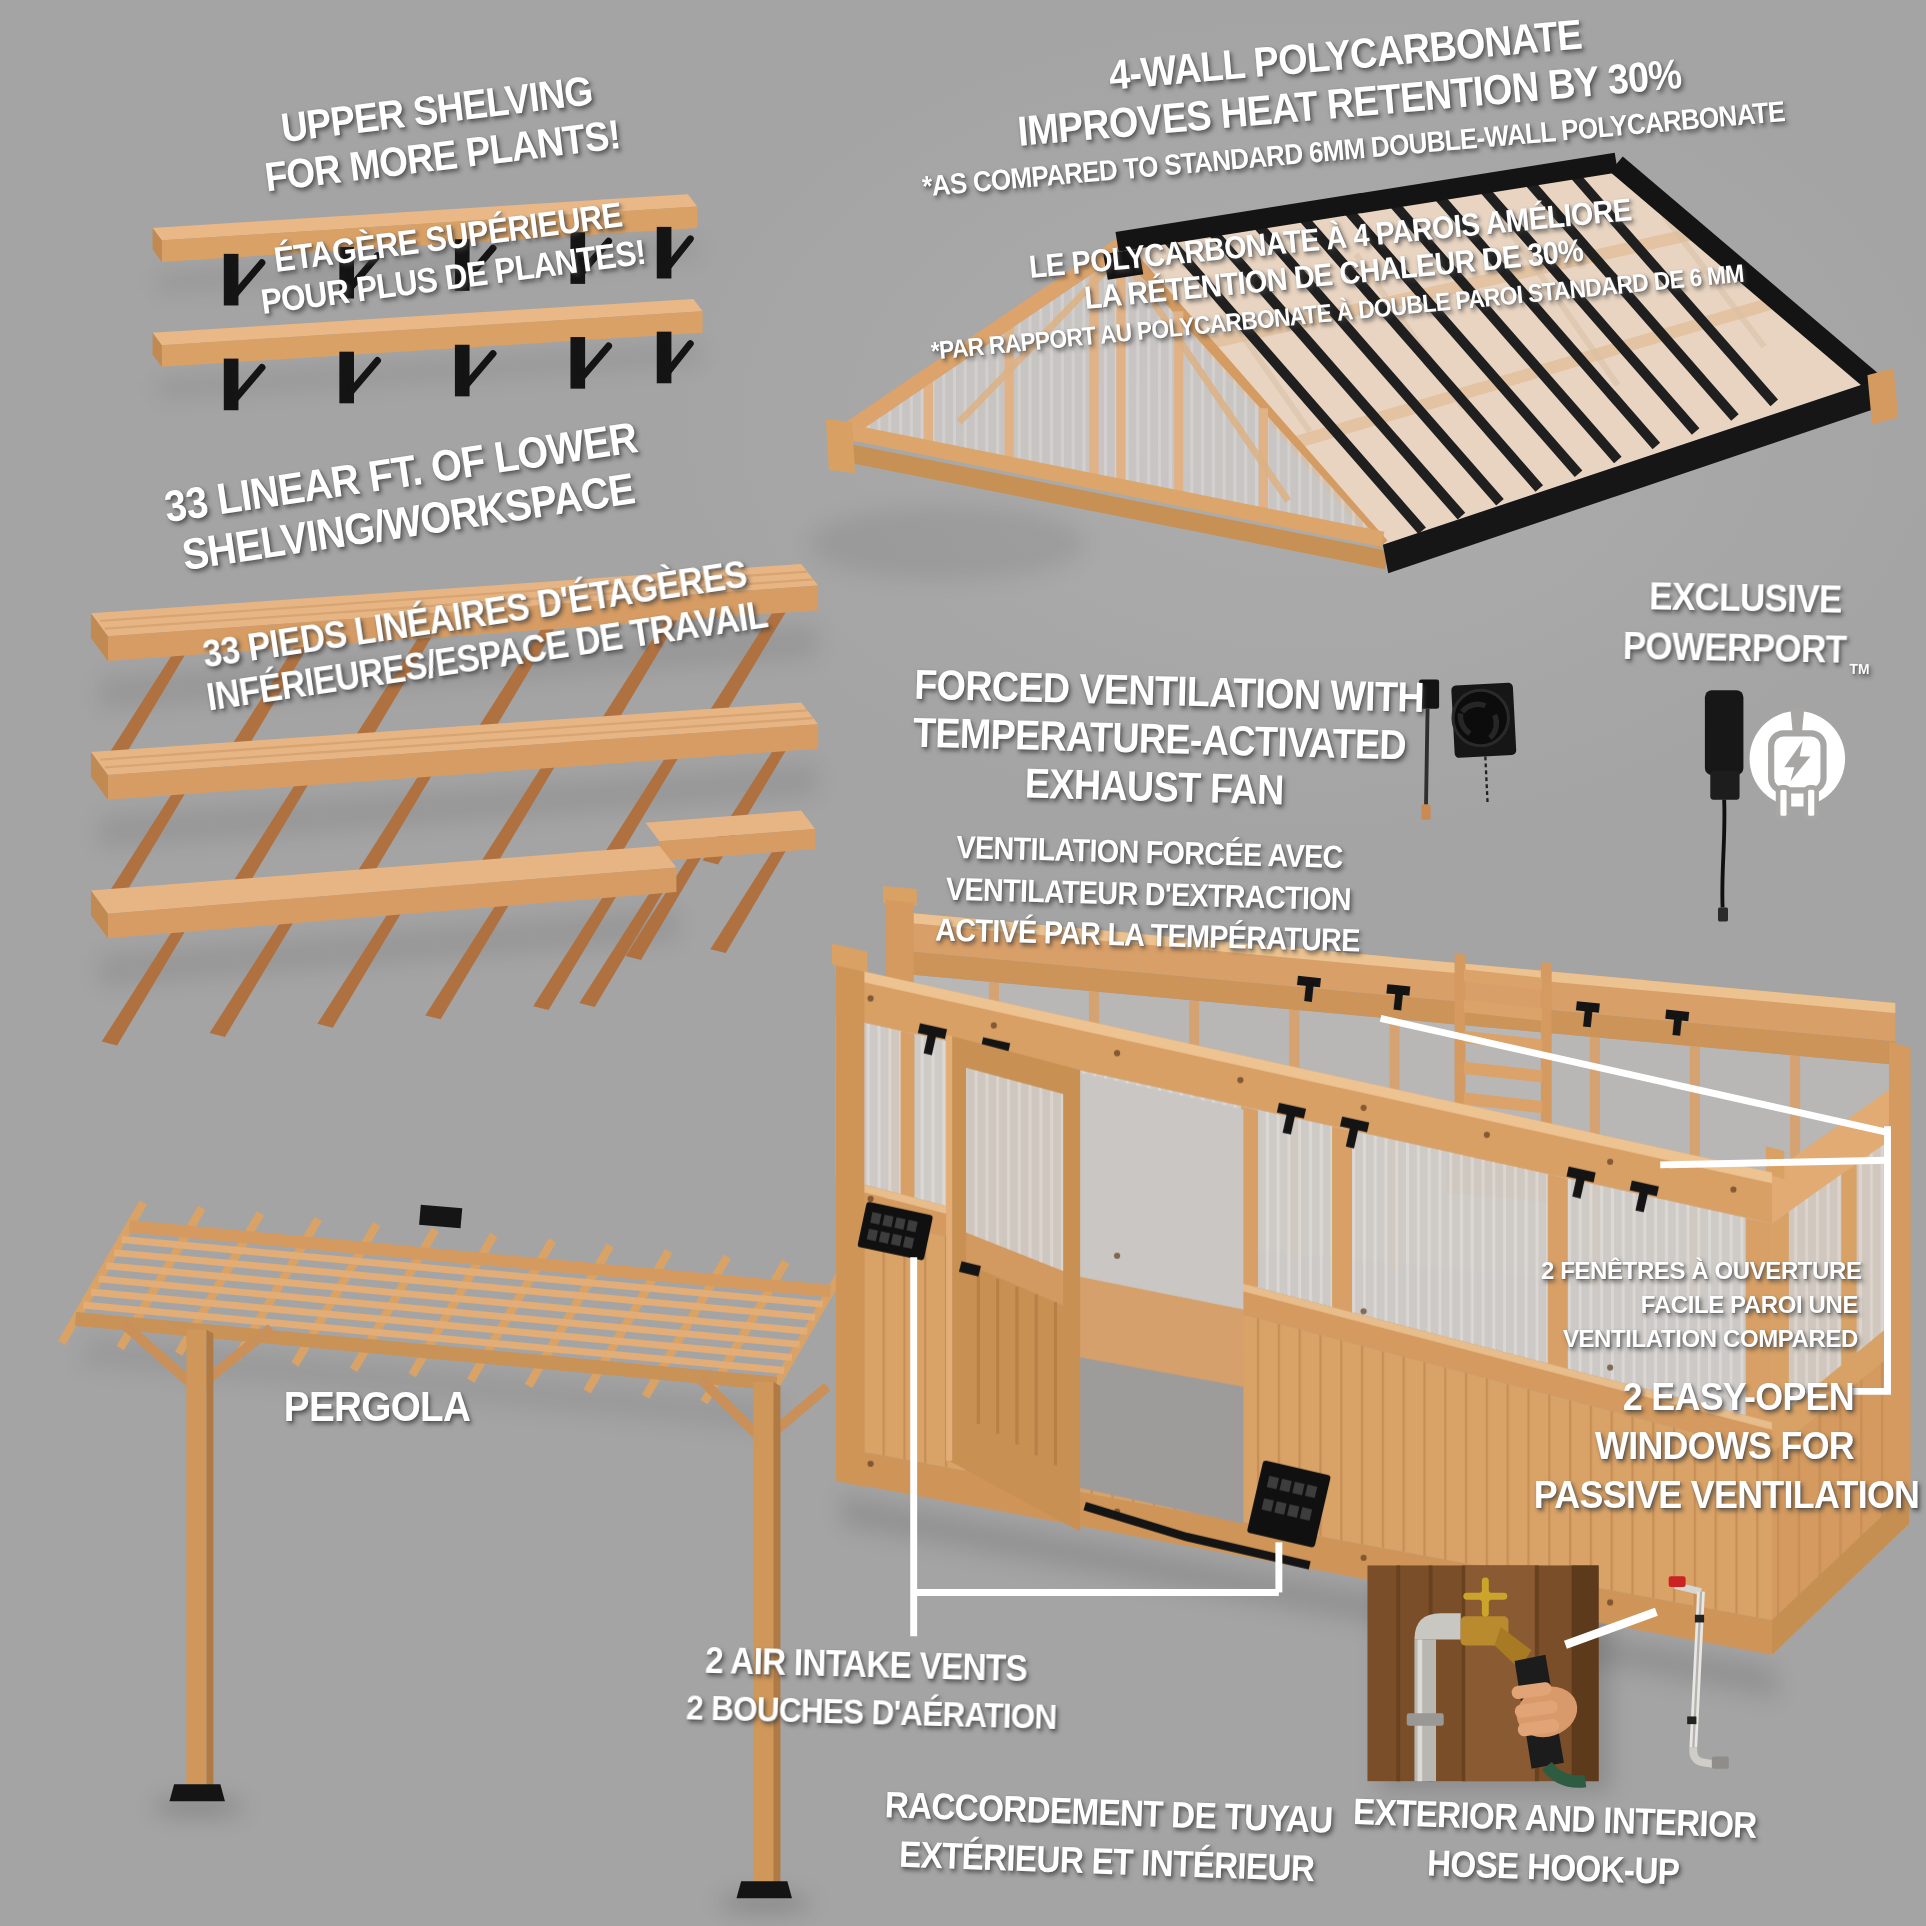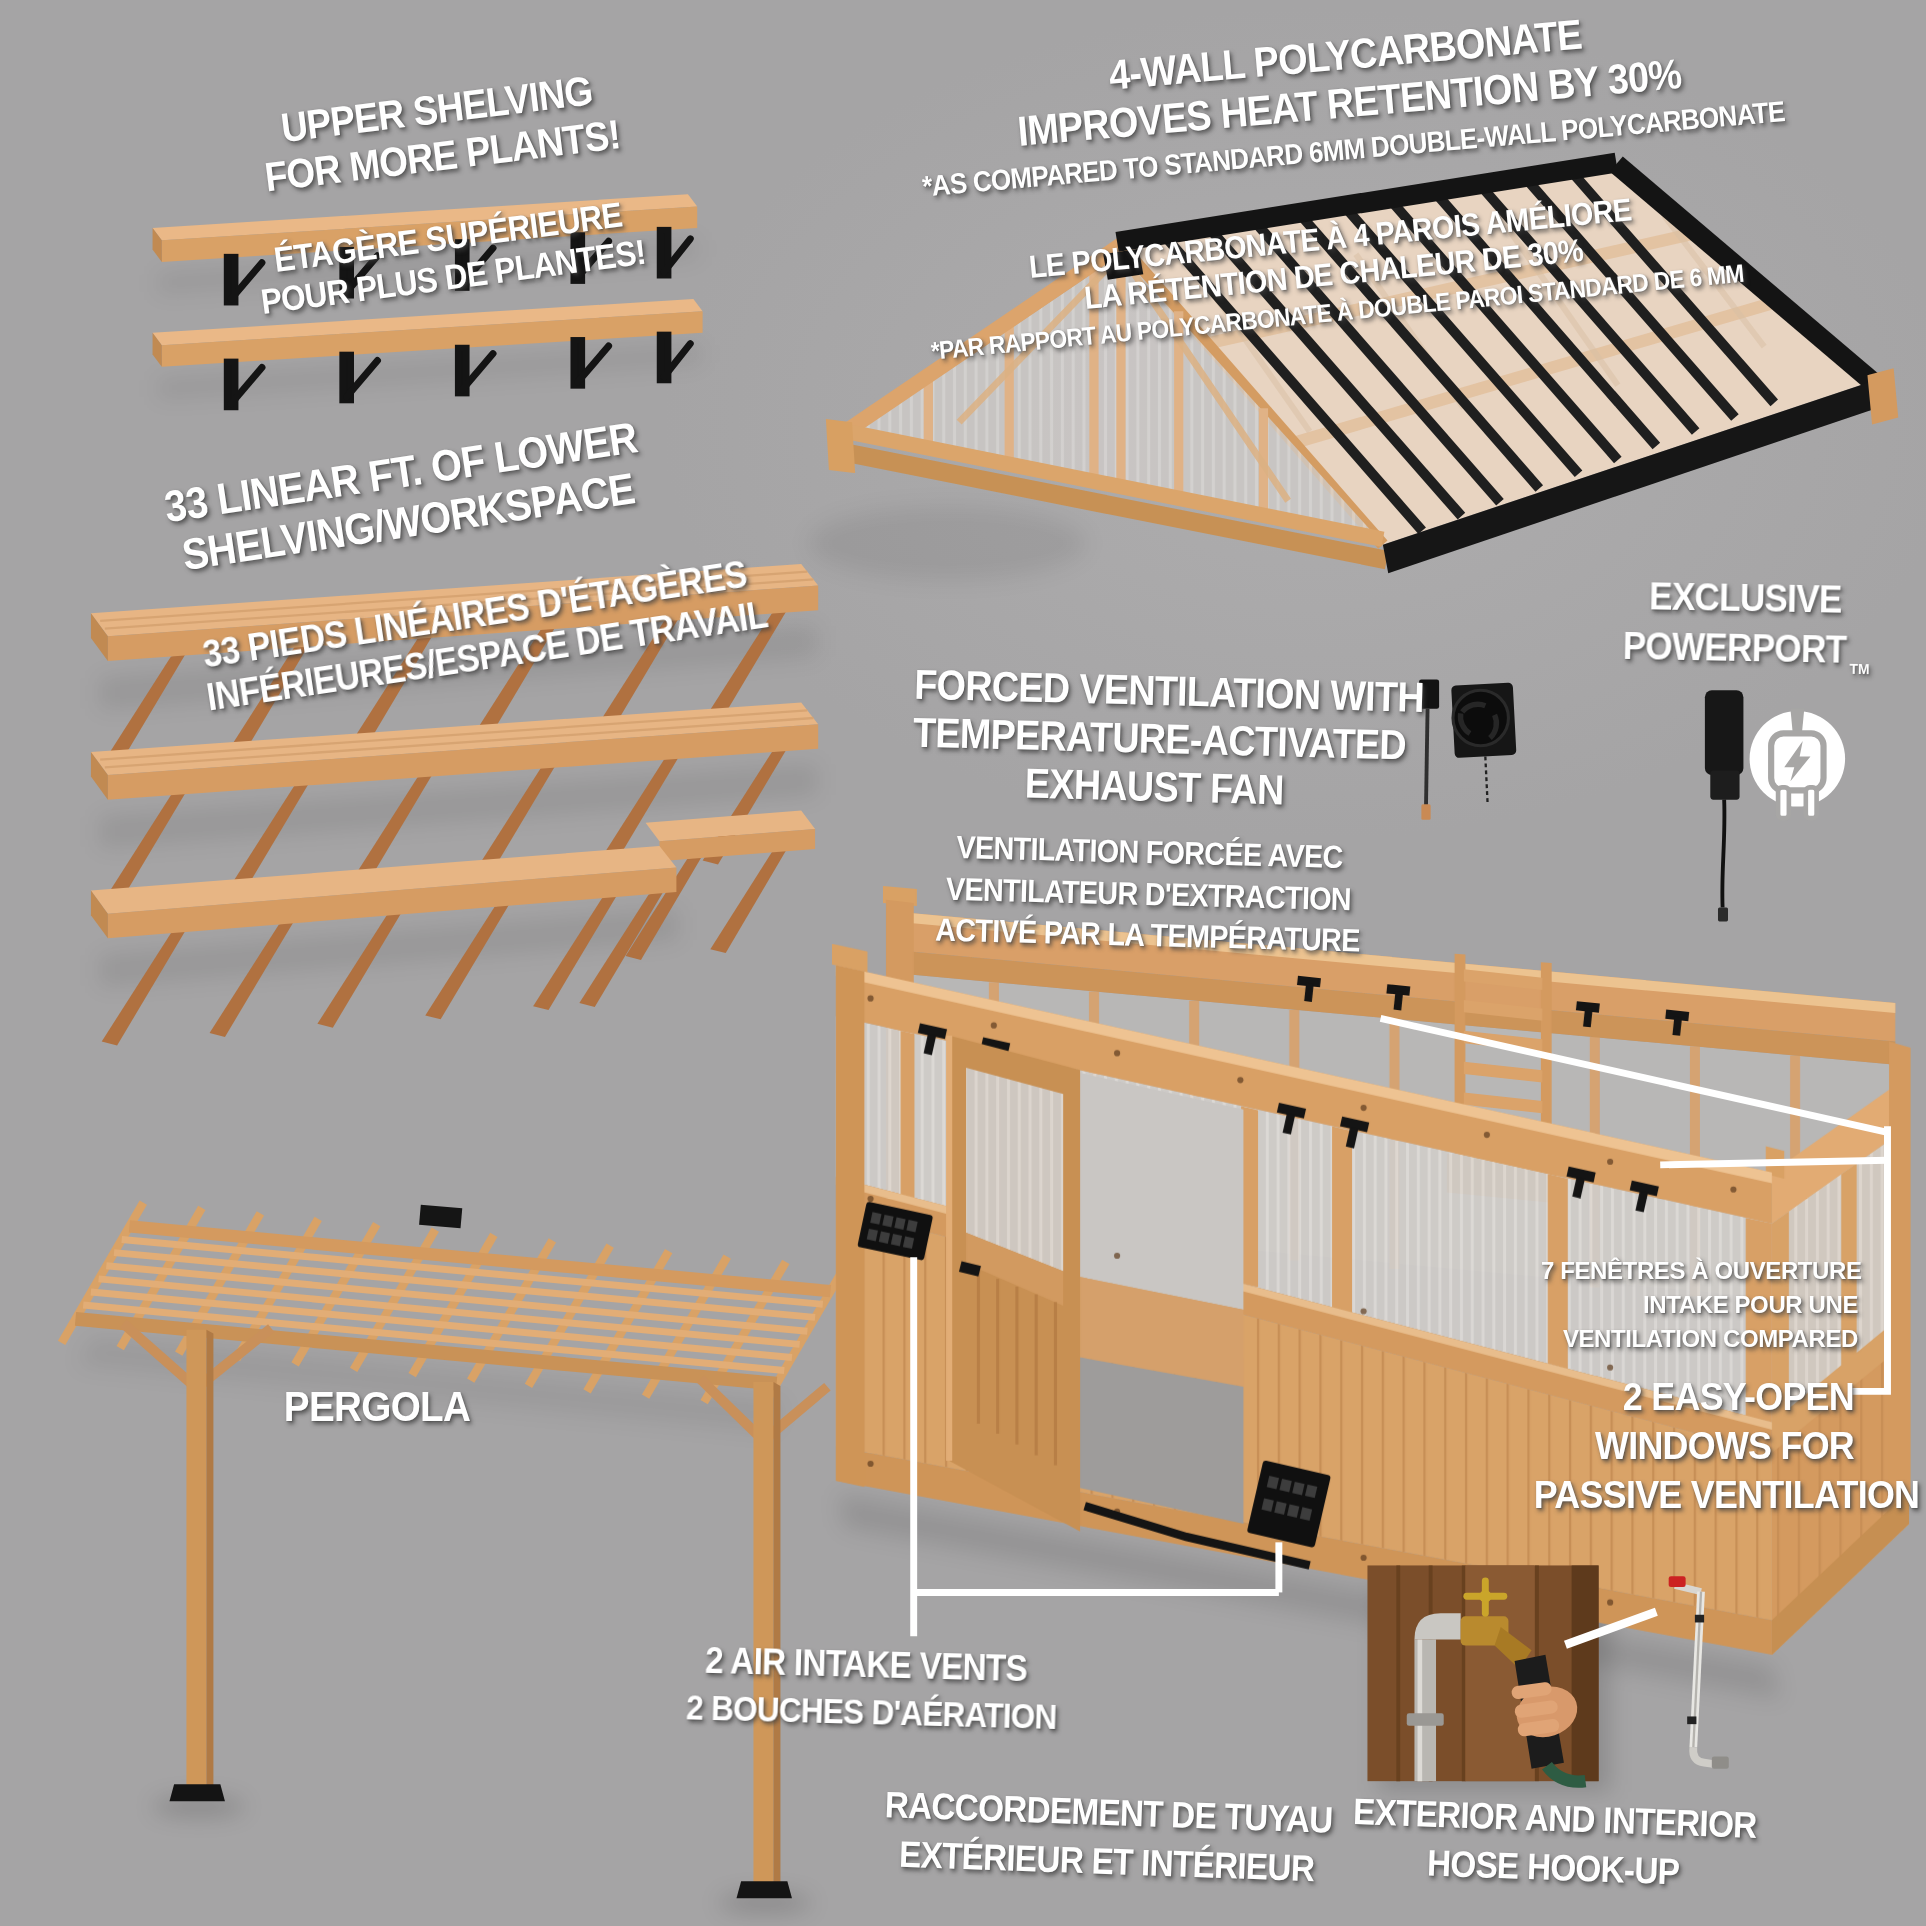--- a/index.html
+++ b/index.html
@@ -529,22 +529,22 @@
     <span class="l">VENTILATEUR D'EXTRACTION</span>
     <span class="l">ACTIVÉ PAR LA TEMPÉRATURE</span>
   </div>
 
   <div class="t ctr" style="left:1587px;top:573px;width:316px;font-size:39px;line-height:1.28;transform:rotate(1deg) scaleX(.9);">
     <span class="l">EXCLUSIVE</span>
     <span class="l"><span>POWERPORT</span><span class="tm">TM</span></span>
   </div>
 
   <div class="t rgt" style="left:1541px;top:1254px;width:317px;font-size:24px;line-height:1.42;letter-spacing:-0.4px;">
-    <span class="l">7 FENÊTRES À OUVERTURE</span>
-    <span class="l">INTAKE POUR UNE</span>
+    <span class="l">2 FENÊTRES À OUVERTURE</span>
+    <span class="l">FACILE PAROI UNE</span>
     <span class="l">VENTILATION COMPARED</span>
   </div>
   <div class="t rgt" style="left:1506px;top:1372px;width:348px;font-size:39px;line-height:1.26;transform:scaleX(.92);transform-origin:100% 50%;">
     <span class="l">2 EASY-OPEN</span>
     <span class="l">WINDOWS FOR</span>
     <span class="l">PASSIVE VENTILATION</span>
   </div>
 
   <div class="t ctr" style="left:667px;top:1641px;width:397px;font-size:37px;line-height:1.3;transform:rotate(1.5deg) scaleX(.9);">
     <span class="l">2 AIR INTAKE VENTS</span>

